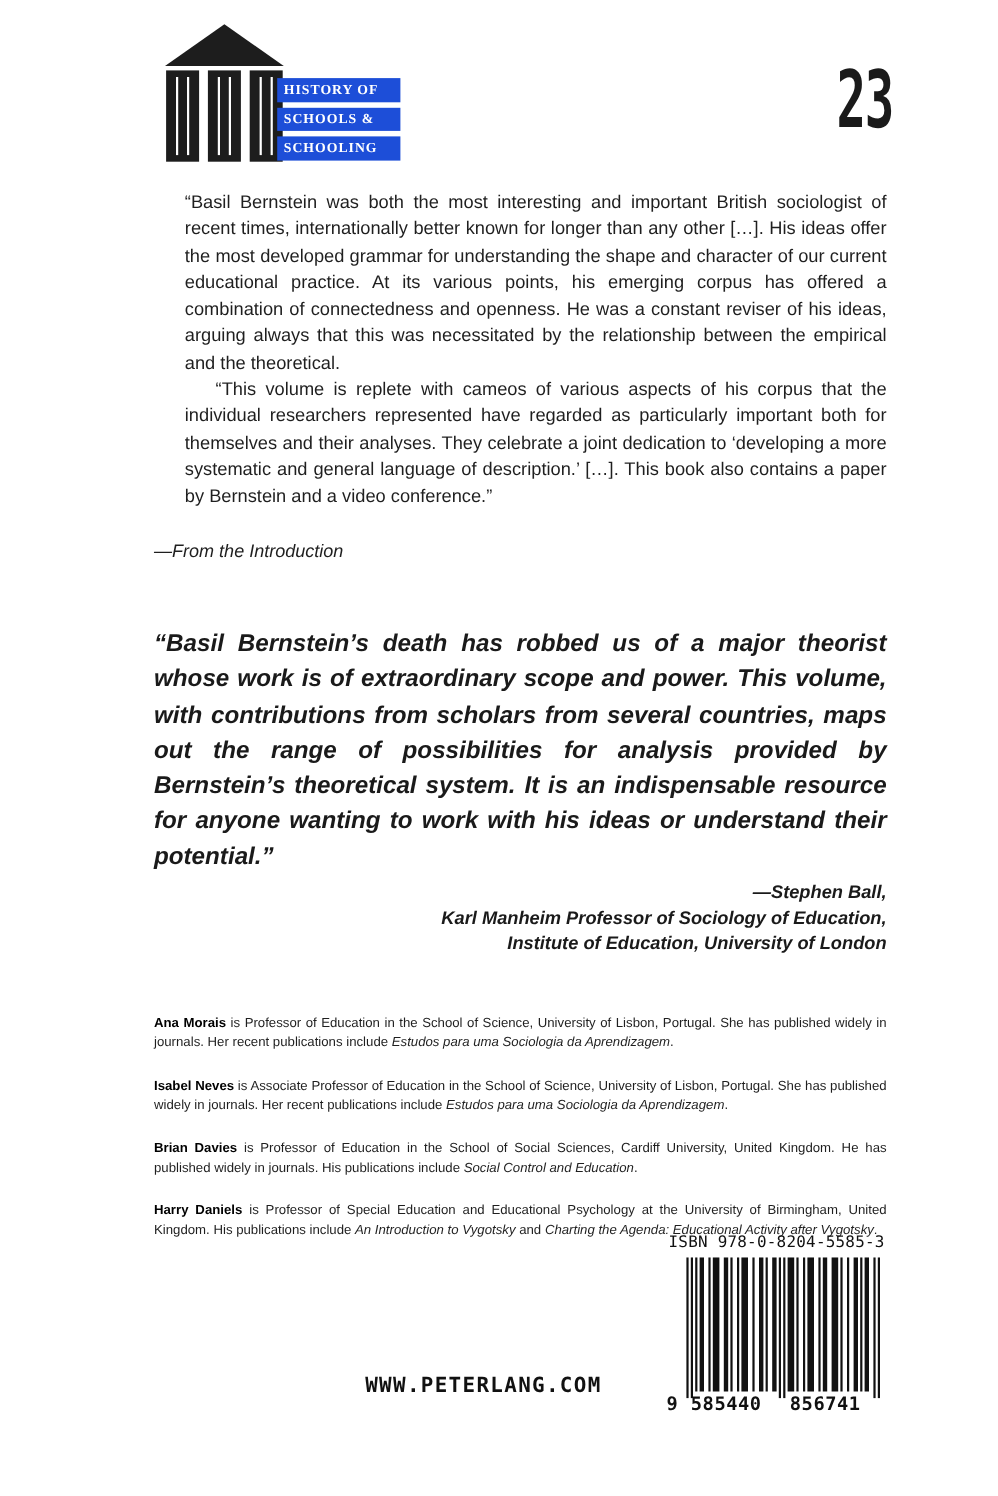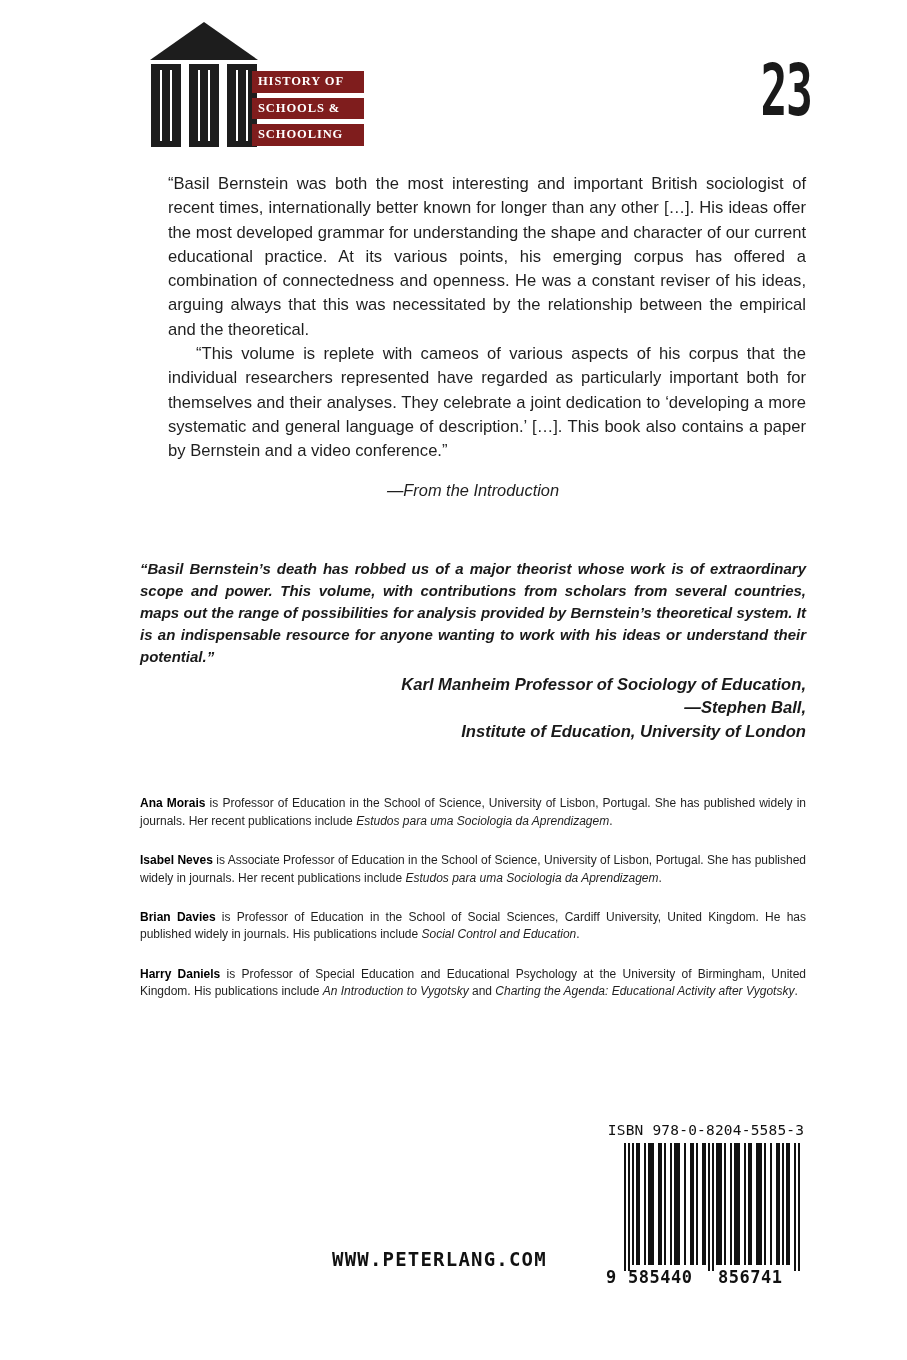--- a/index.html
+++ b/index.html
@@ -63,21 +63,21 @@
   .flute.f1 { left: 9px; }
   .flute.f2 { left: 19px; }
 
   .series-banners {
     position: absolute;
     left: 104px;
     top: 49px;
     width: 112px;
   }
   .banner {
-    background: #7f1d1d;
+    background: #1d4ed8;
     color: #ffffff;
     font-family: "Liberation Serif", serif;
     font-weight: 700;
     font-size: 12.5px;
     letter-spacing: 0.9px;
     line-height: 1;
     padding: 4px 5px 5px 6px;
     margin-bottom: 5px;
     white-space: nowrap;
   }
@@ -109,33 +109,33 @@
     font-size: 16.6px;
     line-height: 1.465;
     text-align: justify;
     color: #1f1f1f;
     margin-left: 28px;
   }
   .intro-quote p { margin: 0; }
   .intro-quote p + p { text-indent: 28px; }
 
   .attrib {
-    text-align: center;
+    text-align: left;
     font-style: italic;
     font-size: 16.4px;
     line-height: 1.45;
-    margin-top: 15px;
+    margin-top: 26px;
     color: #1f1f1f;
   }
 
   .ball-quote {
     margin-top: 56px;
     font-style: italic;
     font-weight: 600;
-    font-size: 15px;
+    font-size: 22px;
     line-height: 1.46;
     text-align: justify;
     color: #1a1a1a;
   }
   .ball-quote p { margin: 0; }
 
   .attrib-ball {
     text-align: right;
     font-style: italic;
     font-weight: 600;
@@ -252,22 +252,22 @@
     <div class="intro-quote">
       <p>“Basil Bernstein was both the most interesting and important British sociologist of recent times, internationally better known for longer than any other […]. His ideas offer the most developed grammar for understanding the shape and character of our current educational practice. At its various points, his emerging corpus has offered a combination of connectedness and openness. He was a constant reviser of his ideas, arguing always that this was necessitated by the relationship between the empirical and the theoretical.</p>
       <p>“This volume is replete with cameos of various aspects of his corpus that the individual researchers represented have regarded as particularly important both for themselves and their analyses. They celebrate a joint dedication to ‘developing a more systematic and general language of description.’ […]. This book also contains a paper by Bernstein and a video conference.”</p>
     </div>
     <div class="attrib">—From the Introduction</div>
 
     <div class="ball-quote">
       <p>“Basil Bernstein’s death has robbed us of a major theorist whose work is of extraordinary scope and power. This volume, with contributions from scholars from several countries, maps out the range of possibilities for analysis provided by Bernstein’s theoretical system. It is an indispensable resource for anyone wanting to work with his ideas or understand their potential.”</p>
     </div>
     <div class="attrib-ball">
+      <div>—Stephen Ball,</div>
       <div>Karl Manheim Professor of Sociology of Education,</div>
-      <div>—Stephen Ball,</div>
       <div>Institute of Education, University of London</div>
     </div>
 
     <div class="bios">
       <p class="bio">
         <span class="name">Ana Morais</span><span> is Professor of Education in the School of Science, University of Lisbon, Portugal. She has published widely in journals. Her recent publications include </span><span class="title-italic">Estudos para uma Sociologia da Aprendizagem</span><span>.</span>
       </p>
       <p class="bio">
         <span class="name">Isabel Neves</span><span> is Associate Professor of Education in the School of Science, University of Lisbon, Portugal. She has published widely in journals. Her recent publications include </span><span class="title-italic">Estudos para uma Sociologia da Aprendizagem</span><span>.</span>
       </p>

